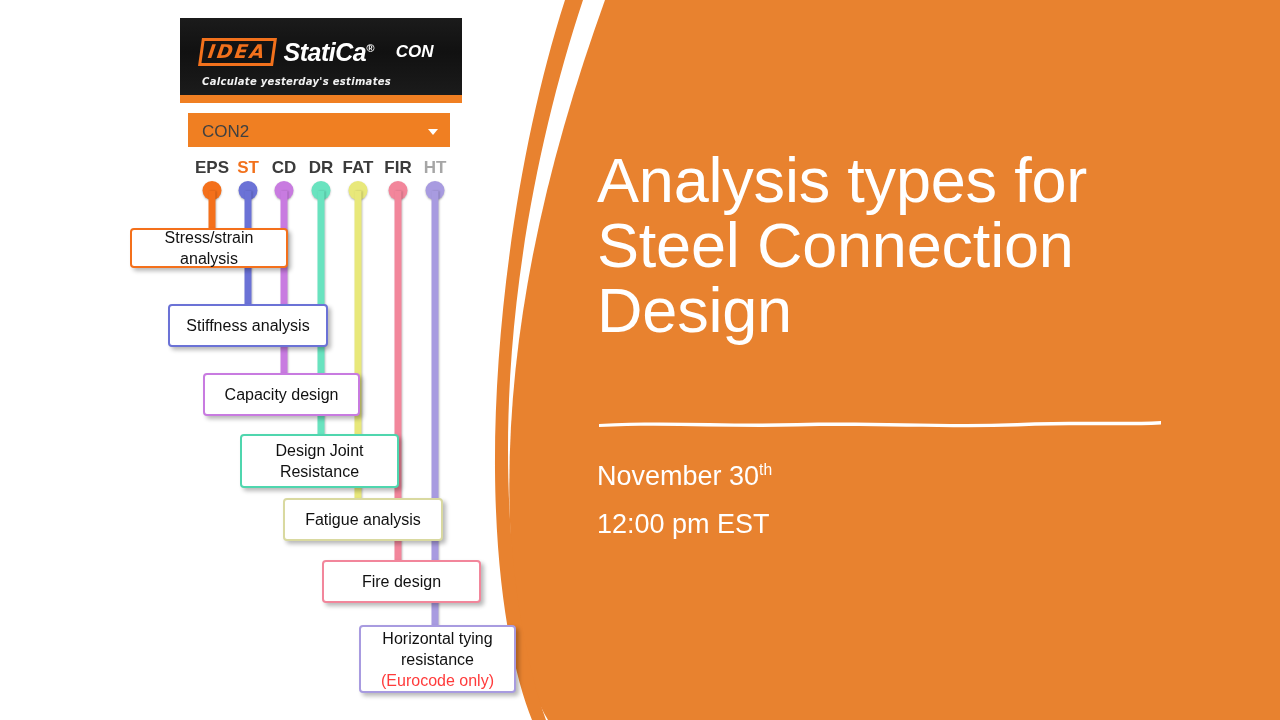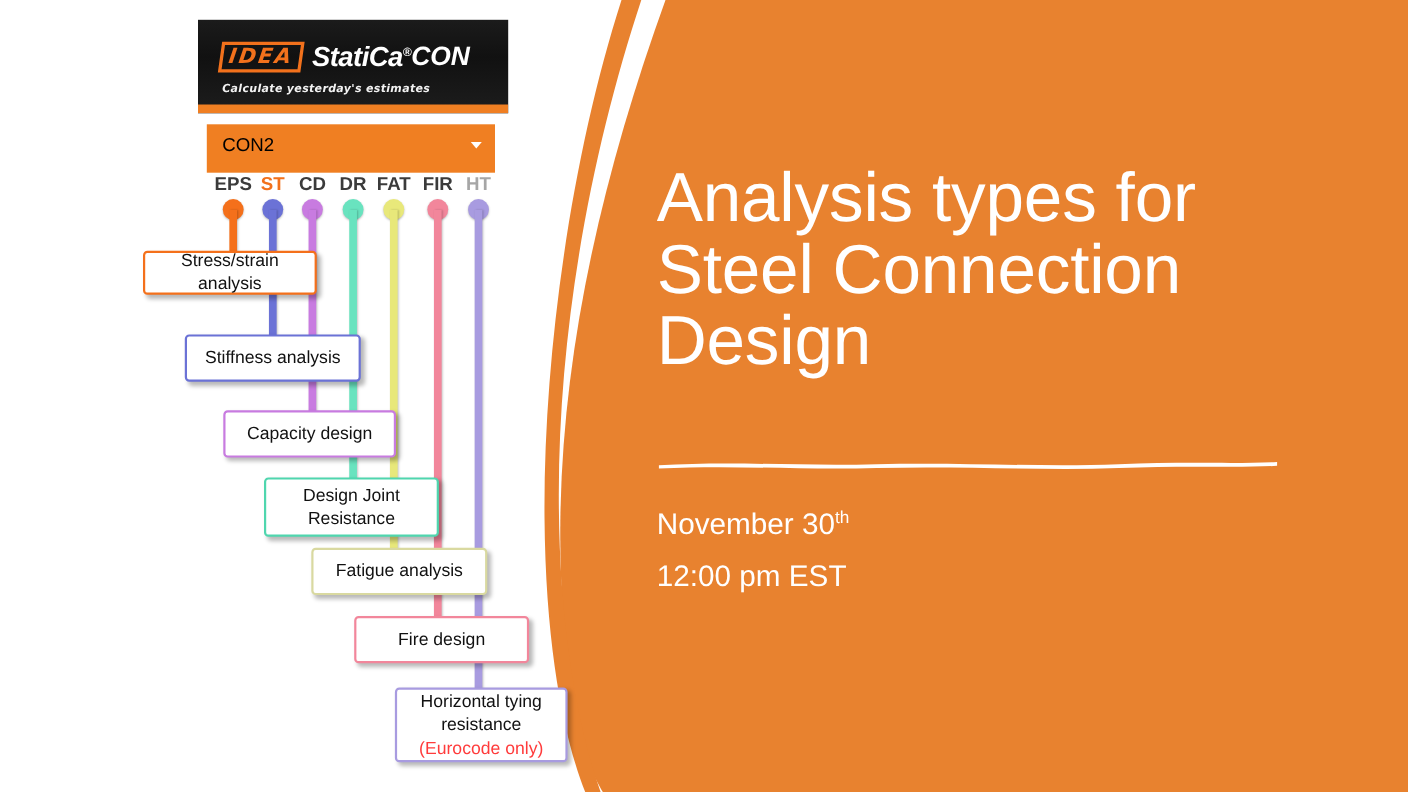--- a/index.html
+++ b/index.html
@@ -38,32 +38,32 @@
     border:3px solid #F2711C;color:#F2711C;font-weight:bold;font-style:italic;
     font-size:19px;letter-spacing:2px;padding:0px 5px 1px 5px;line-height:21px;
     transform:skewX(-8deg);font-family:"DejaVu Sans", sans-serif;
   }
   .logo-statica{
     color:#ffffff;font-weight:bold;font-style:italic;font-size:25px;
     margin-left:9px;letter-spacing:-0.5px;line-height:25px;
   }
   .logo-reg{color:#fff;font-size:11px;vertical-align:super;line-height:0;}
   .logo-con{
-    color:#ffffff;font-weight:bold;font-style:italic;font-size:24px;
-    letter-spacing:0px;
+    color:#ffffff;font-weight:bold;font-style:italic;font-size:17px;
+    margin-left:22px;letter-spacing:0px;
   }
   .tagline{
     position:absolute;left:22px;top:58px;color:#f2f2f2;font-style:italic;
     font-weight:bold;font-size:10px;letter-spacing:0.3px;
     font-family:"DejaVu Sans", sans-serif;
   }
 
   .combo{
-    position:absolute;left:188px;top:113px;width:262px;height:44px;
-    background:#F07F22;color:#000000;
+    position:absolute;left:188px;top:113px;width:262px;height:34px;
+    background:#F07F22;color:#404040;
   }
   .combo-value{position:absolute;left:14px;top:9px;font-size:17px;font-weight:300;}
   .combo-caret{position:absolute;right:12px;top:16px;width:0;height:0;
     border-left:5px solid transparent;border-right:5px solid transparent;
     border-top:6px solid #ffffff;}
 
   .tabrow{position:absolute;left:188px;top:158px;width:262px;height:22px;}
   .tab-label{
     position:absolute;top:0;font-size:17px;font-weight:bold;color:#3b3b3b;
     text-align:right;transform:translateX(-50%);white-space:nowrap;

